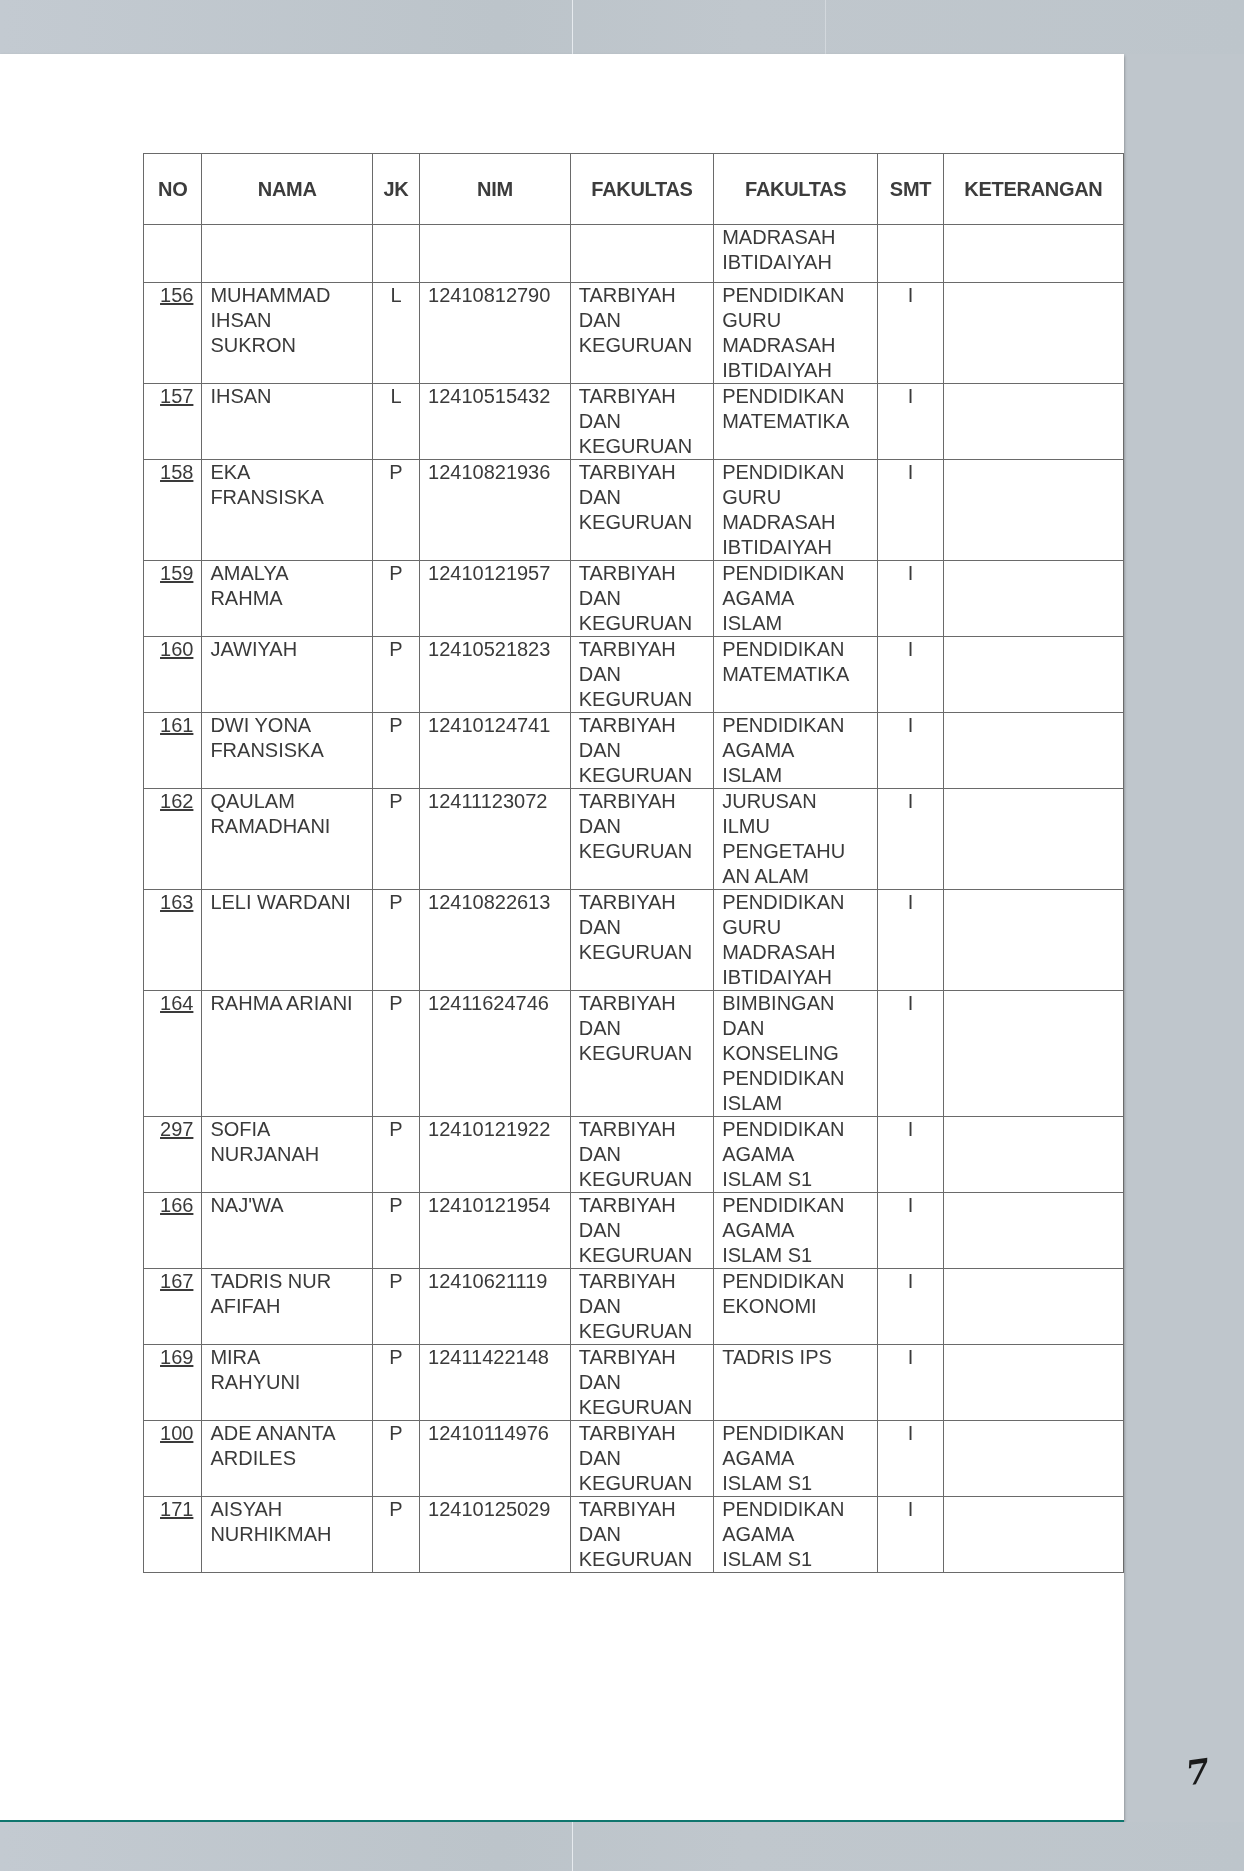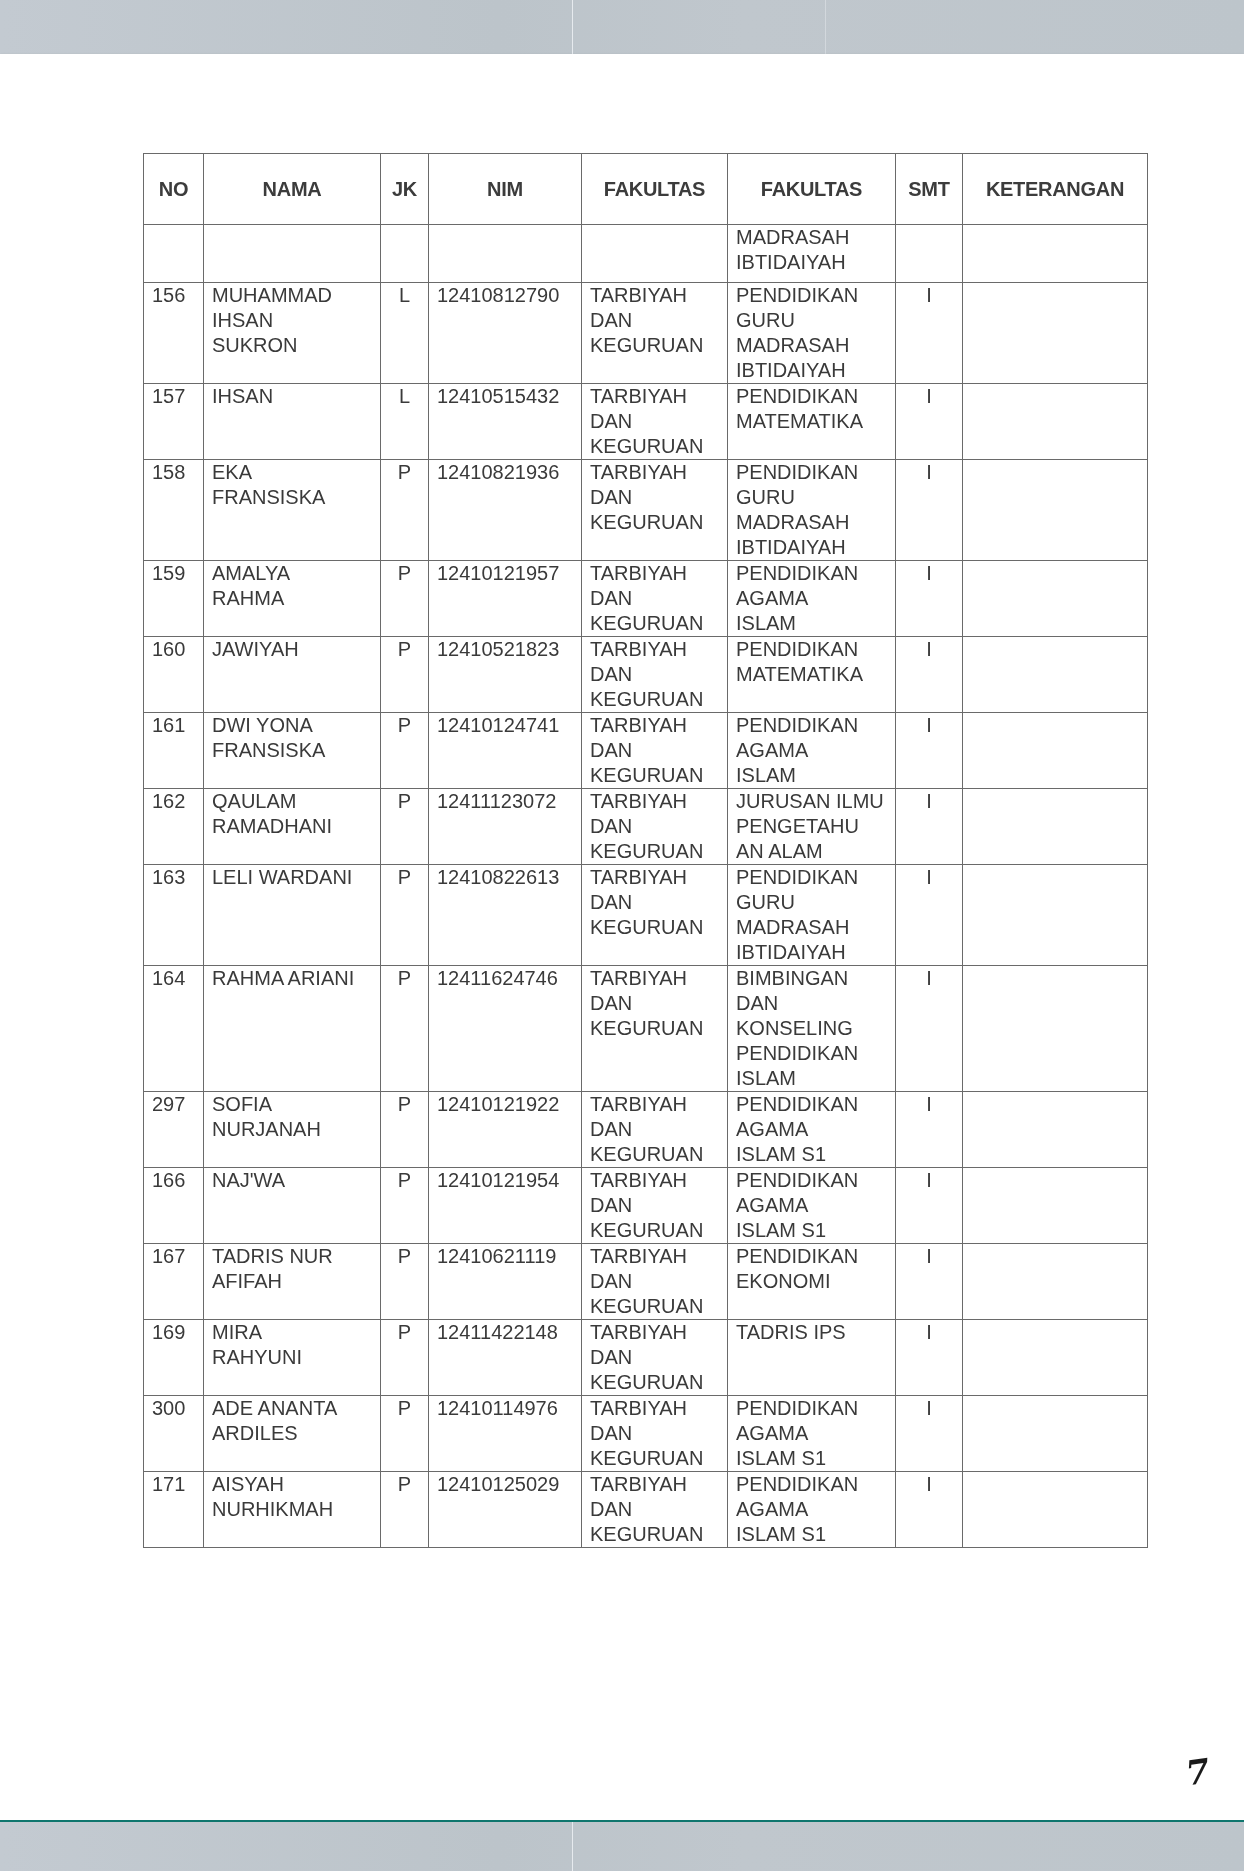--- a/index.html
+++ b/index.html
@@ -11,21 +11,21 @@
   .scan-top {
     position: absolute; left: 0; top: 0; width: 1244px; height: 54px;
     background: linear-gradient(90deg, #c3cad1 0%, #bcc4ca 40%, #c0c7cd 60%, #bdc5cb 100%);
   }
   .scan-bottom {
     position: absolute; left: 0; top: 1822px; width: 1244px; height: 49px;
     background: linear-gradient(90deg, #c3cad1 0%, #bcc4ca 40%, #c0c7cd 60%, #bdc5cb 100%);
   }
   .seam { position: absolute; width: 1px; background: #e6eaee; }
   .page {
-    position: absolute; left: 0; top: 54px; width: 1244px; height: 1766px;
+    position: absolute; left: 0; top: 54px; width: 1124px; height: 1766px;
     background: #ffffff;
     border-bottom: 7px solid #0f766e;
     box-shadow: 0 2px 3px rgba(0,0,0,0.4);
   }
   table.data {
     position: absolute; left: 143px; top: 99px;
     border-collapse: collapse;
     color: #3a3a3a;
     font-size: 20px;
     line-height: 25px;
@@ -36,21 +36,21 @@
     vertical-align: top;
     padding: 0 8px;
     overflow: hidden;
   }
   table.data th {
     height: 70px; vertical-align: middle; text-align: center;
     font-weight: bold; font-size: 20px; color: #3c3c3c;
     font-family: "Liberation Sans", sans-serif;
     letter-spacing: -0.3px;
   }
-  td.no { text-align: left; }
+  td.no { text-align: right; text-decoration: underline; }
   td.jk { text-align: center; }
   td.smt { text-align: center; vertical-align: bottom; }
   td .cell { white-space: pre-line; }
   .handwritten-page {
     position: absolute; left: 1186px; top: 1698px;
     font-family: "DejaVu Serif", serif; font-style: italic; font-weight: bold;
     font-size: 34px; color: #1a1a1a; transform: rotate(-8deg);
   }
 </style>
 </head>
@@ -506,21 +506,21 @@
           </td>
           <td class="smt">
             <div class="cell">I</div>
           </td>
           <td>
             <div class="cell"></div>
           </td>
         </tr>
         <tr>
           <td class="no">
-            <div class="cell">300</div>
+            <div class="cell">100</div>
           </td>
           <td>
             <div class="cell">ADE ANANTA
 ARDILES</div>
           </td>
           <td class="jk">
             <div class="cell">P</div>
           </td>
           <td>
             <div class="cell">12410114976</div>

